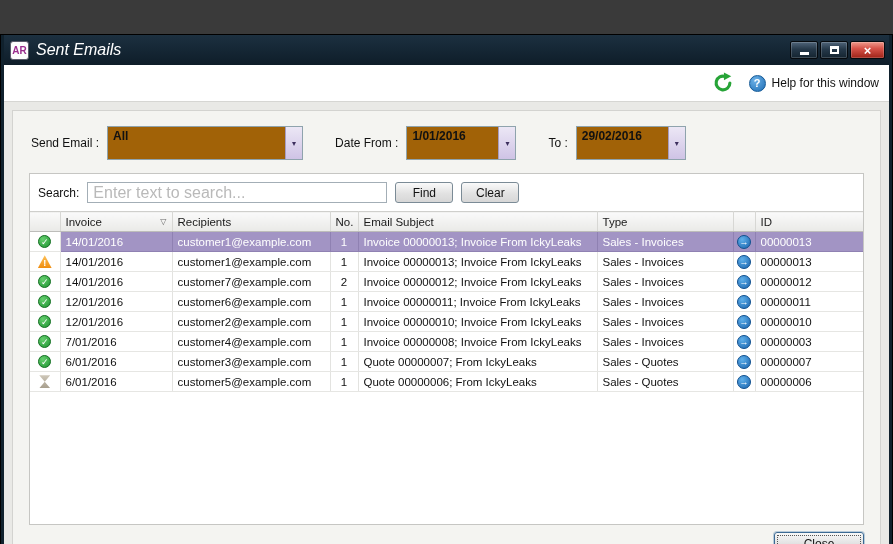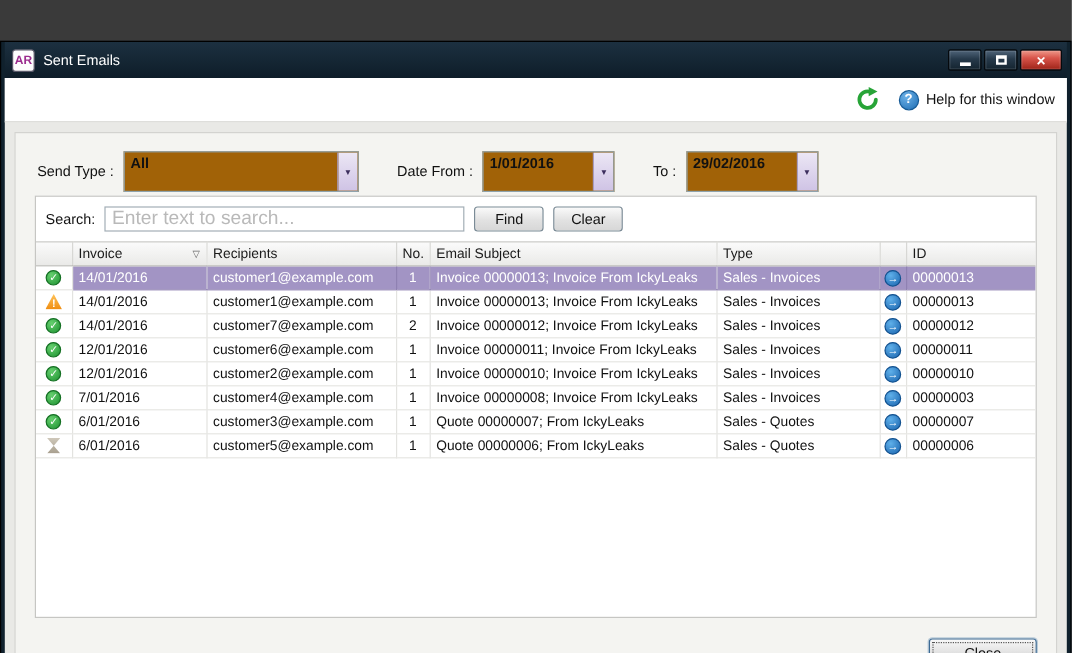--- a/index.html
+++ b/index.html
@@ -21,21 +21,21 @@
     padding: 0 4px 0 6px;
     background: linear-gradient(#1c3040, #0e1d29);
     color: #fff;
   }
   .app-logo {
     width: 19px; height: 19px; background: #fdfdfd; border-radius: 3px;
     color: #9b2d8e; font-weight: bold; font-size: 10px;
     display: flex; align-items: center; justify-content: center;
     margin-right: 7px; border: 1px solid #5a5a6a;
   }
-  .win-title { font-size: 12px; color: #fff; }
+  .win-title { font-size: 16px; color: #fff; font-style: italic; }
   .win-controls { margin-left: auto; display: flex; gap: 2px; }
   .win-btn {
     width: 28px; height: 18px; border: 1px solid #05090d; border-radius: 2px;
     display: flex; align-items: center; justify-content: center;
     background: linear-gradient(#50657a, #26394a 45%, #142430);
     box-shadow: inset 0 0 0 1px rgba(255,255,255,0.18);
     cursor: default;
   }
   .win-btn.close-w { width: 35px; background: linear-gradient(#ef9a8c, #d8544a 40%, #9e2318); }
   .glyph-min { width: 9px; height: 3px; background: #fff; margin-top: 7px; }
@@ -83,21 +83,21 @@
     width: 17px; background: linear-gradient(#ece7f5, #cfc3e5);
     border-left: 1px solid #a79cc2; color: #3d2f5e; font-size: 8px;
     display: flex; align-items: center; justify-content: center; cursor: pointer;
   }
   .w-sendtype { width: 196px; }
   .w-date { width: 110px; }
   .sp24 { width: 16px; }
 
   
   .table-panel {
-    position: absolute; left: 16px; right: 16px; top: 52px; height: 352px;
+    position: absolute; left: 16px; right: 16px; top: 62px; height: 352px;
     background: #fff; border: 1px solid #c6c6c3;
     display: flex; flex-direction: column; overflow: hidden;
   }
   .search-row { display: flex; align-items: center; padding: 8px; gap: 8px; }
   .search-label { font-size: 12px; color: #111; }
   .search-input {
     width: 300px; height: 21px; border: 1px solid #a3aeb6;
     font-size: 16px; padding: 0 5px; font-family: inherit; color: #111;
   }
   .search-input::placeholder { color: #b9b9b9; }
@@ -204,21 +204,21 @@
       <div class="help-wrap">
         <span class="help-badge">?</span>
         <span class="help-text">Help for this window</span>
       </div>
     </div>
 
     <div class="content">
       <div class="panel">
 
         <div class="filter-row">
-          <span class="filter-label">Send Type :</span>
+          <span class="filter-label">Send Email :</span>
           <div class="combo w-sendtype">
             <span class="combo-value">All</span>
             <span class="combo-btn">▾</span>
           </div>
           <span class="sp24"></span>
           <span class="filter-label">Date From :</span>
           <div class="combo w-date">
             <span class="combo-value">1/01/2016</span>
             <span class="combo-btn">▾</span>
           </div>

